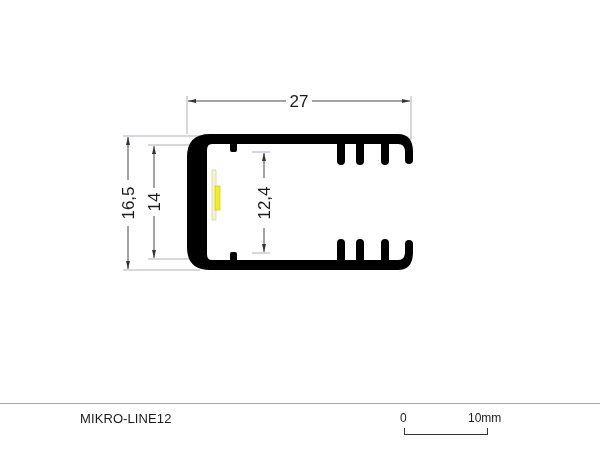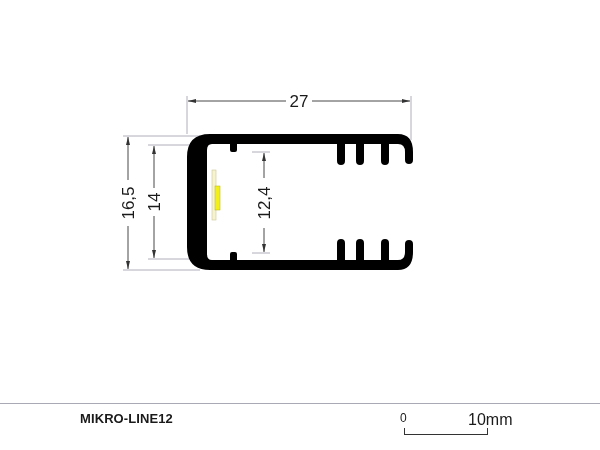--- a/index.html
+++ b/index.html
@@ -32,21 +32,21 @@
       top: 403px;
       width: 600px;
       height: 1px;
       background: #a9a9b6;
     }
     .product-name {
       position: absolute;
       left: 80px;
       top: 411px;
       font-size: 13px;
-      font-weight: bold;
+      font-weight: normal;
       color: #1a1a1a;
       letter-spacing: 0.1px;
     }
     .scale {
       position: absolute;
       left: 396px;
       top: 408px;
       width: 120px;
       height: 36px;
     }
@@ -54,21 +54,21 @@
       position: absolute;
       left: 4px;
       top: 3px;
       font-size: 12px;
       color: #1a1a1a;
     }
     .scale-ten {
       position: absolute;
       left: 72px;
       top: 3px;
-      font-size: 16px;
+      font-size: 12px;
       color: #1a1a1a;
     }
     .scale-bar {
       position: absolute;
       left: 8px;
       top: 20px;
       width: 82px;
       height: 6px;
       border-left: 1px solid #333;
       border-right: 1px solid #333;

